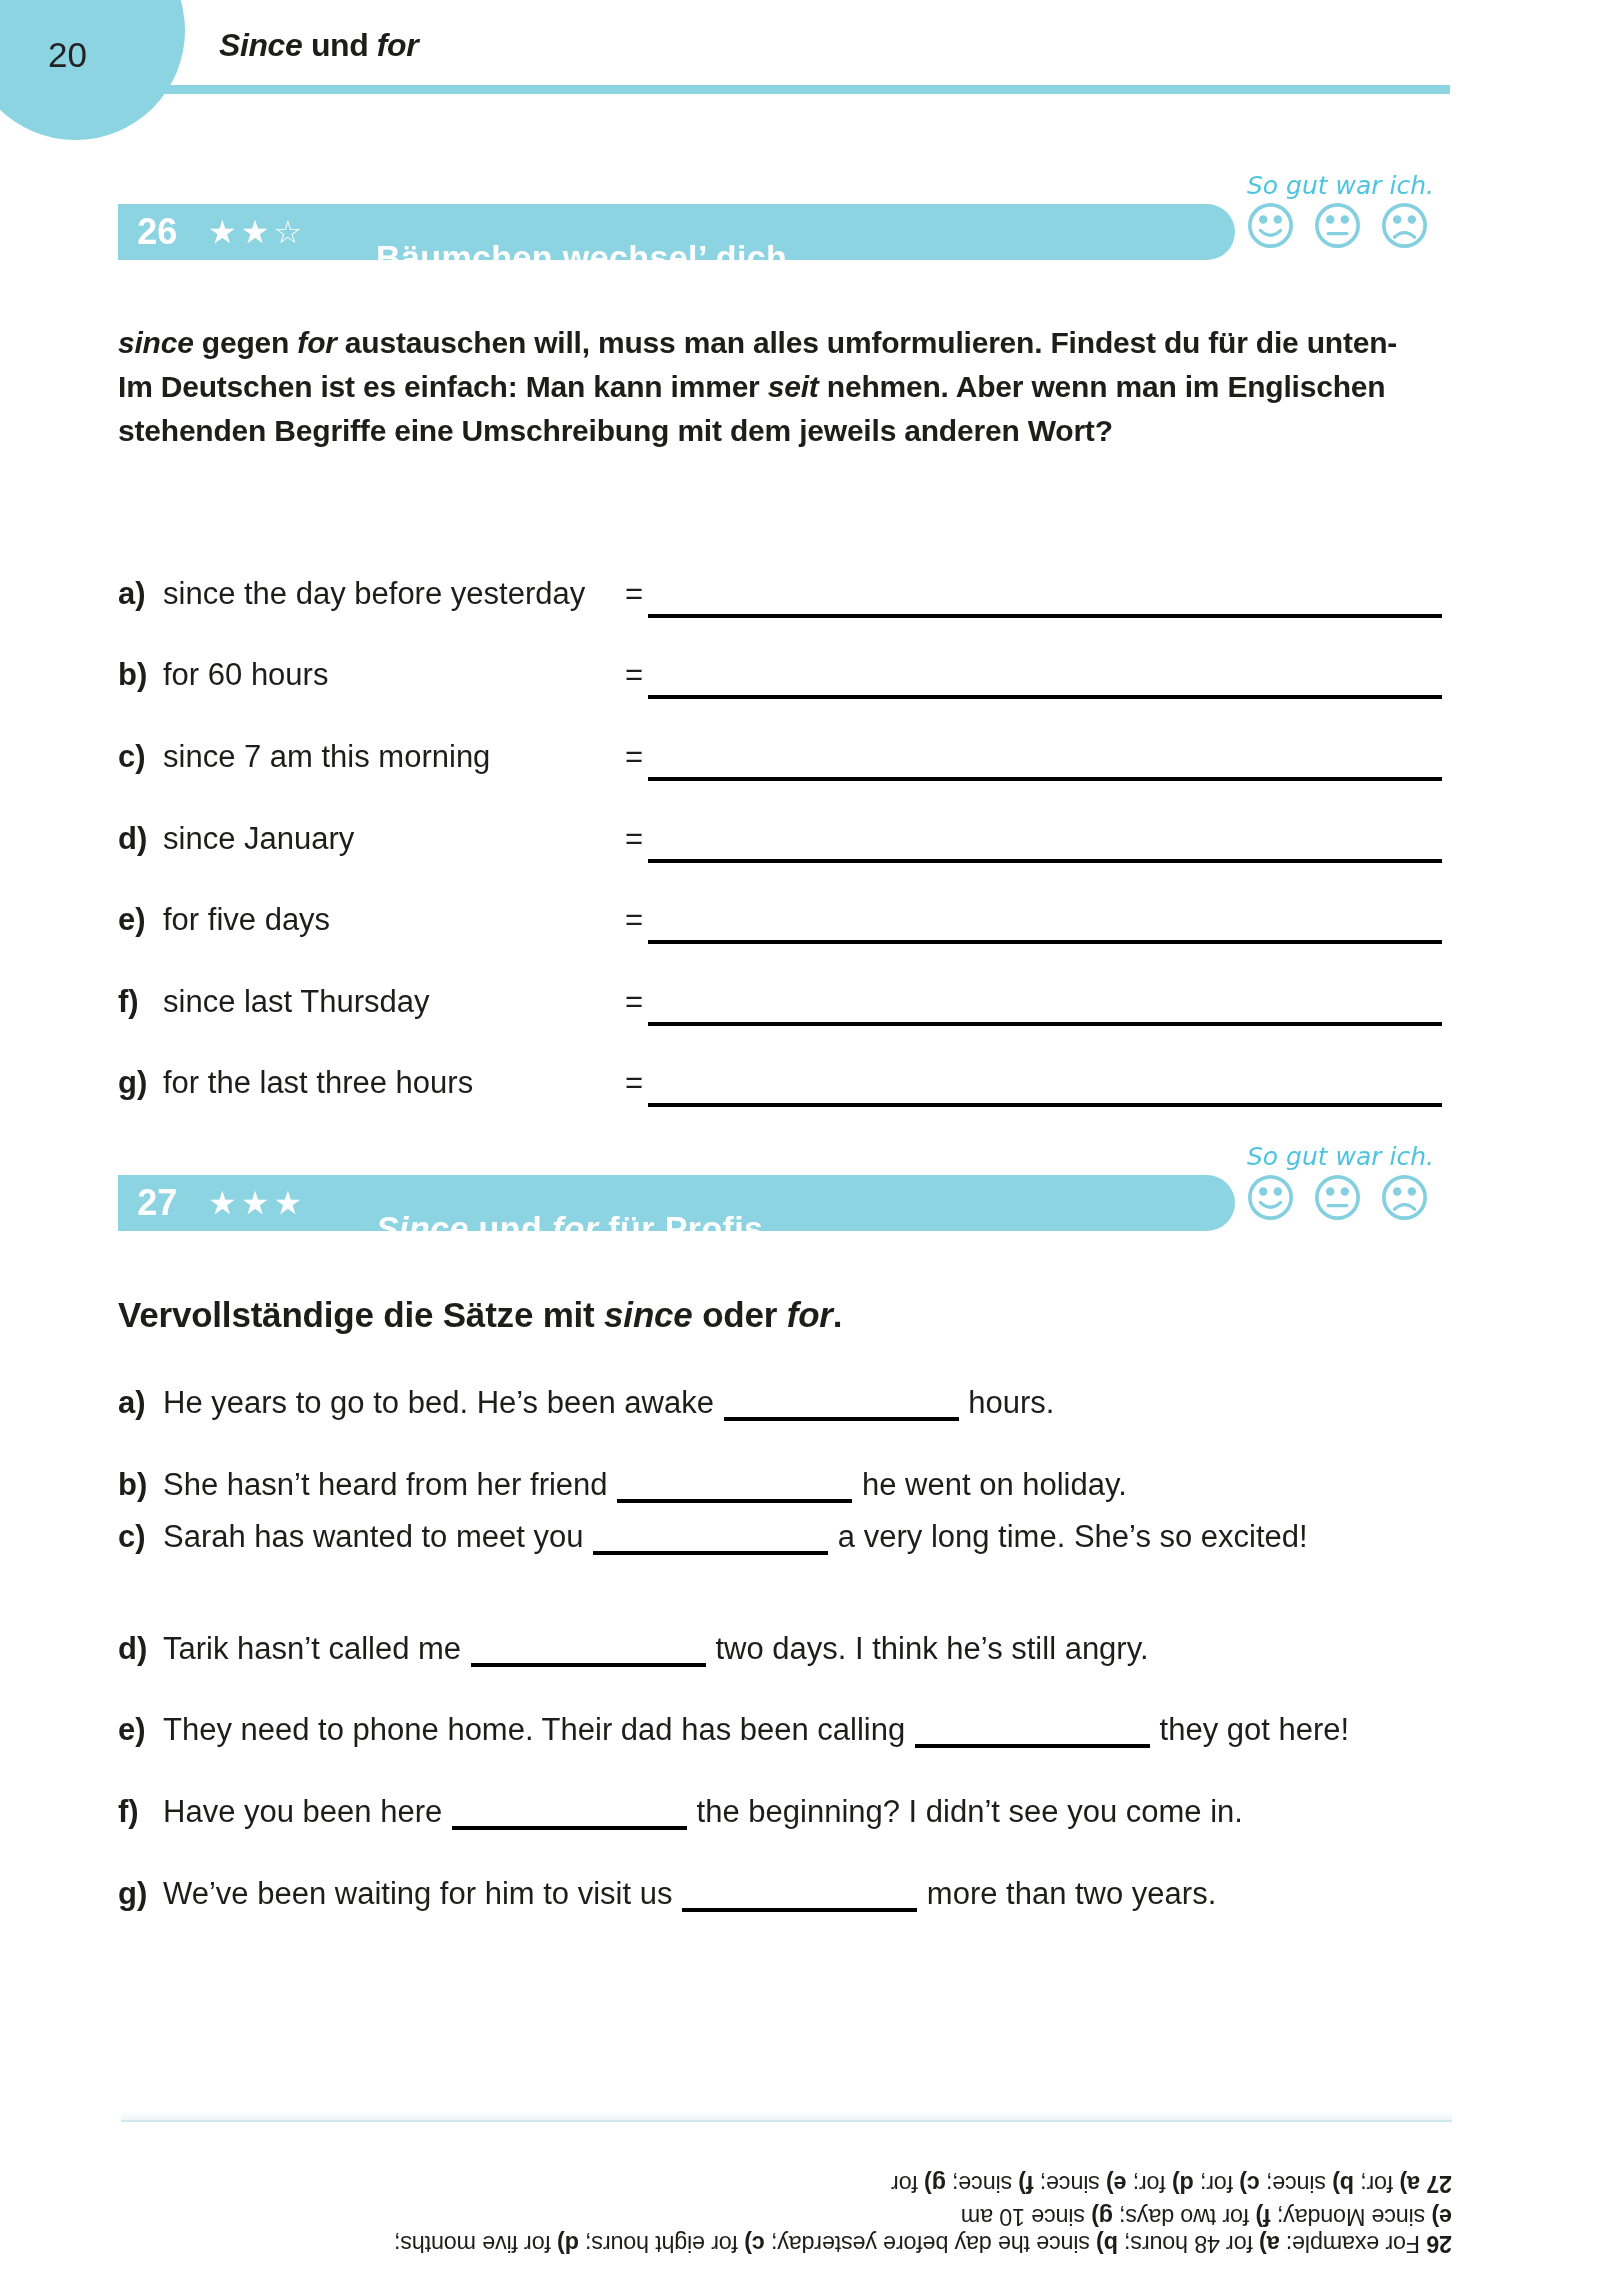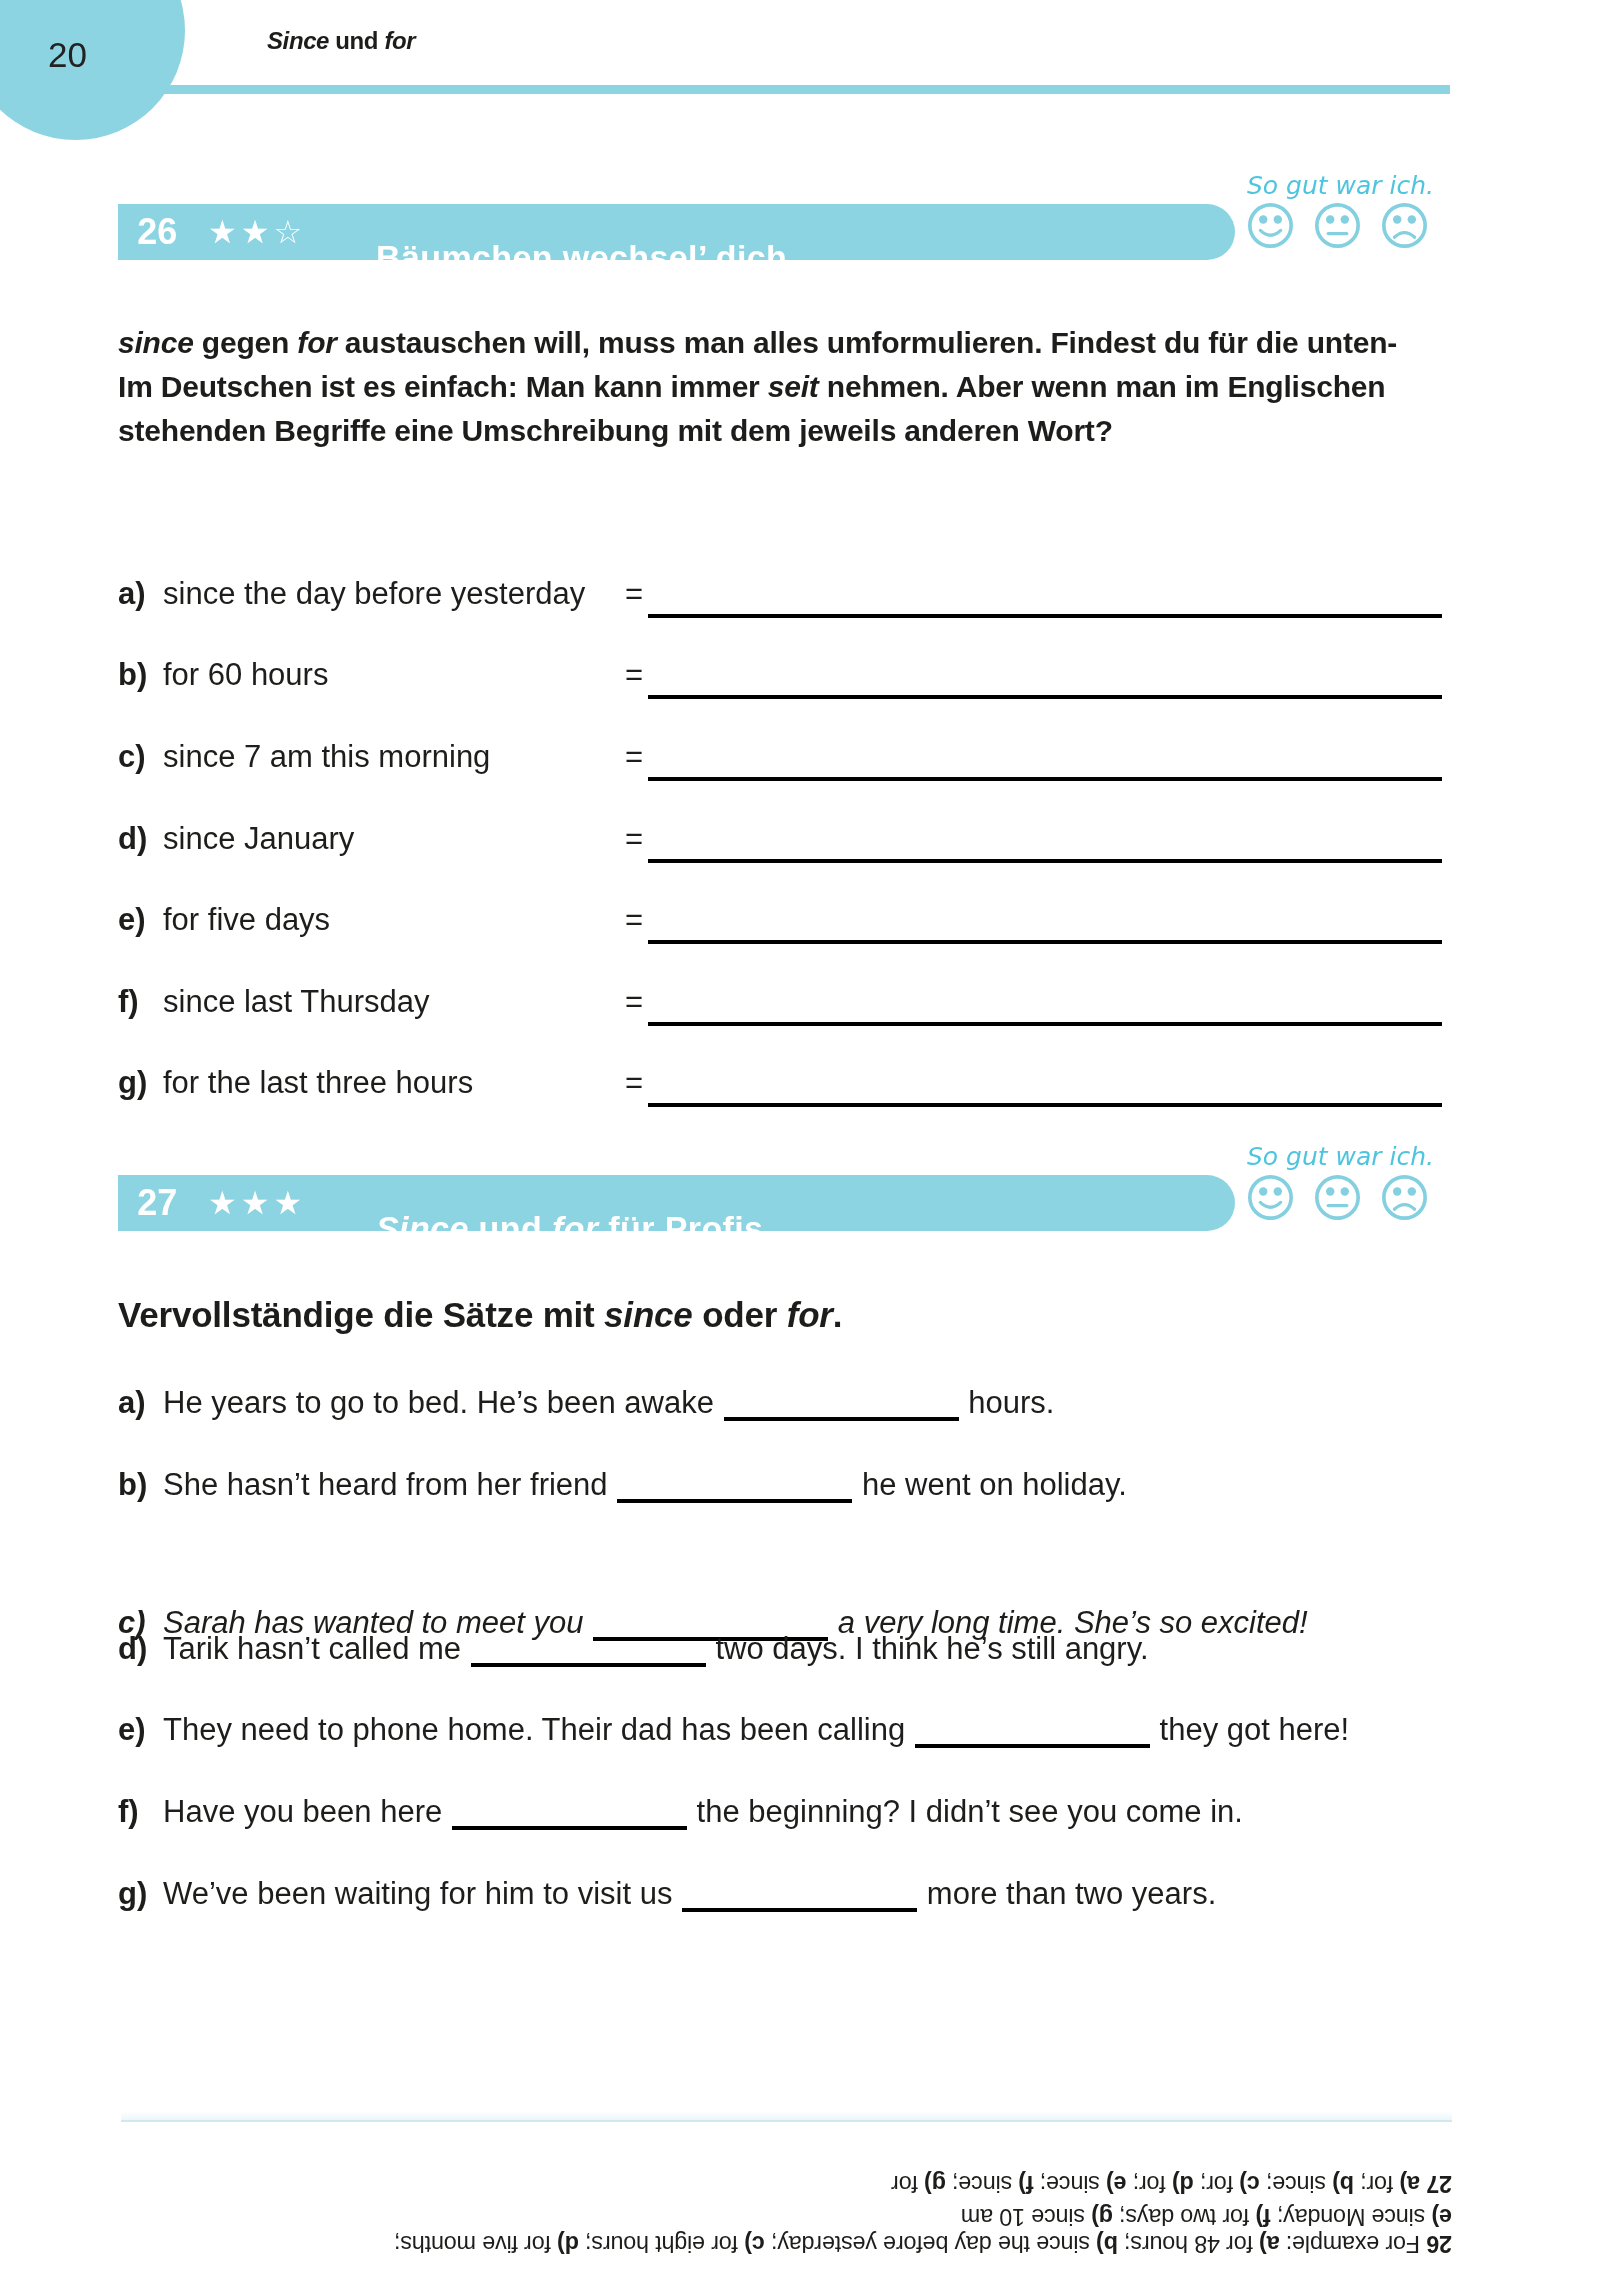--- a/index.html
+++ b/index.html
@@ -9,22 +9,22 @@
     background:#ffffff; overflow:hidden;
     font-family:"Liberation Sans", sans-serif; color:#1d1d1b;
   }
   
   .page-circle {
     position:absolute; left:-34px; top:-79px; width:219px; height:219px;
     border-radius:50%; background:#8dd4e3; z-index:2;
   }
   .page-num { position:absolute; left:82px; top:114px; font-size:35px; color:#222; }
   .page-title {
-    position:absolute; left:219px; top:27px; font-size:24px; font-weight:bold;
-    letter-spacing:-0.4px; white-space:nowrap; z-index:1;margin-left:48px;
+    position:absolute; left:219px; top:27px; font-size:32px; font-weight:bold;
+    letter-spacing:-0.4px; white-space:nowrap; z-index:1;
   }
   .header-rule { position:absolute; left:153px; top:85px; width:1297px; height:8.9px; background:#8dd4e3; z-index:0; }
 
   
   .banner {
     position:absolute; left:118px; width:1117px; height:56px;
     background:#8dd4e3; border-radius:0 28px 28px 0; color:#fff; z-index:1;
   }
   .ex-num   { position:absolute; left:19.3px;  top:50%; transform:translateY(-50%); font-size:36px; font-weight:bold; }
   .stars    { position:absolute; left:90px; top:50%; transform:translateY(-50%); font-size:32px; letter-spacing:4px; font-family:"DejaVu Sans", sans-serif; }
@@ -204,21 +204,21 @@
 
   <div id="items27">
   <div class="row27" style="top: 1381px;">
     <span class="letter">a)</span><span class="pre">He years to go to bed. He’s been awake</span><span class="blank"></span><span class="post">hours.</span>
   </div>
 
   <div class="row27" style="top: 1463px;">
     <span class="letter">b)</span><span class="pre">She hasn’t heard from her friend</span><span class="blank"></span><span class="post">he went on holiday.</span>
   </div>
 
-  <div class="row27" style="top: 1601px; font-style: italic;">
+  <div class="row27" style="top: 1515px;">
     <span class="letter">c)</span><span class="pre">Sarah has wanted to meet you</span><span class="blank"></span><span class="post">a very long time. She’s so excited!</span>
   </div>
 
   <div class="row27" style="top: 1627px;">
     <span class="letter">d)</span><span class="pre">Tarik hasn’t called me</span><span class="blank"></span><span class="post">two days. I think he’s still angry.</span>
   </div>
 
   <div class="row27" style="top: 1708px;">
     <span class="letter">e)</span><span class="pre">They need to phone home. Their dad has been calling</span><span class="blank"></span><span class="post">they got here!</span>
   </div>

